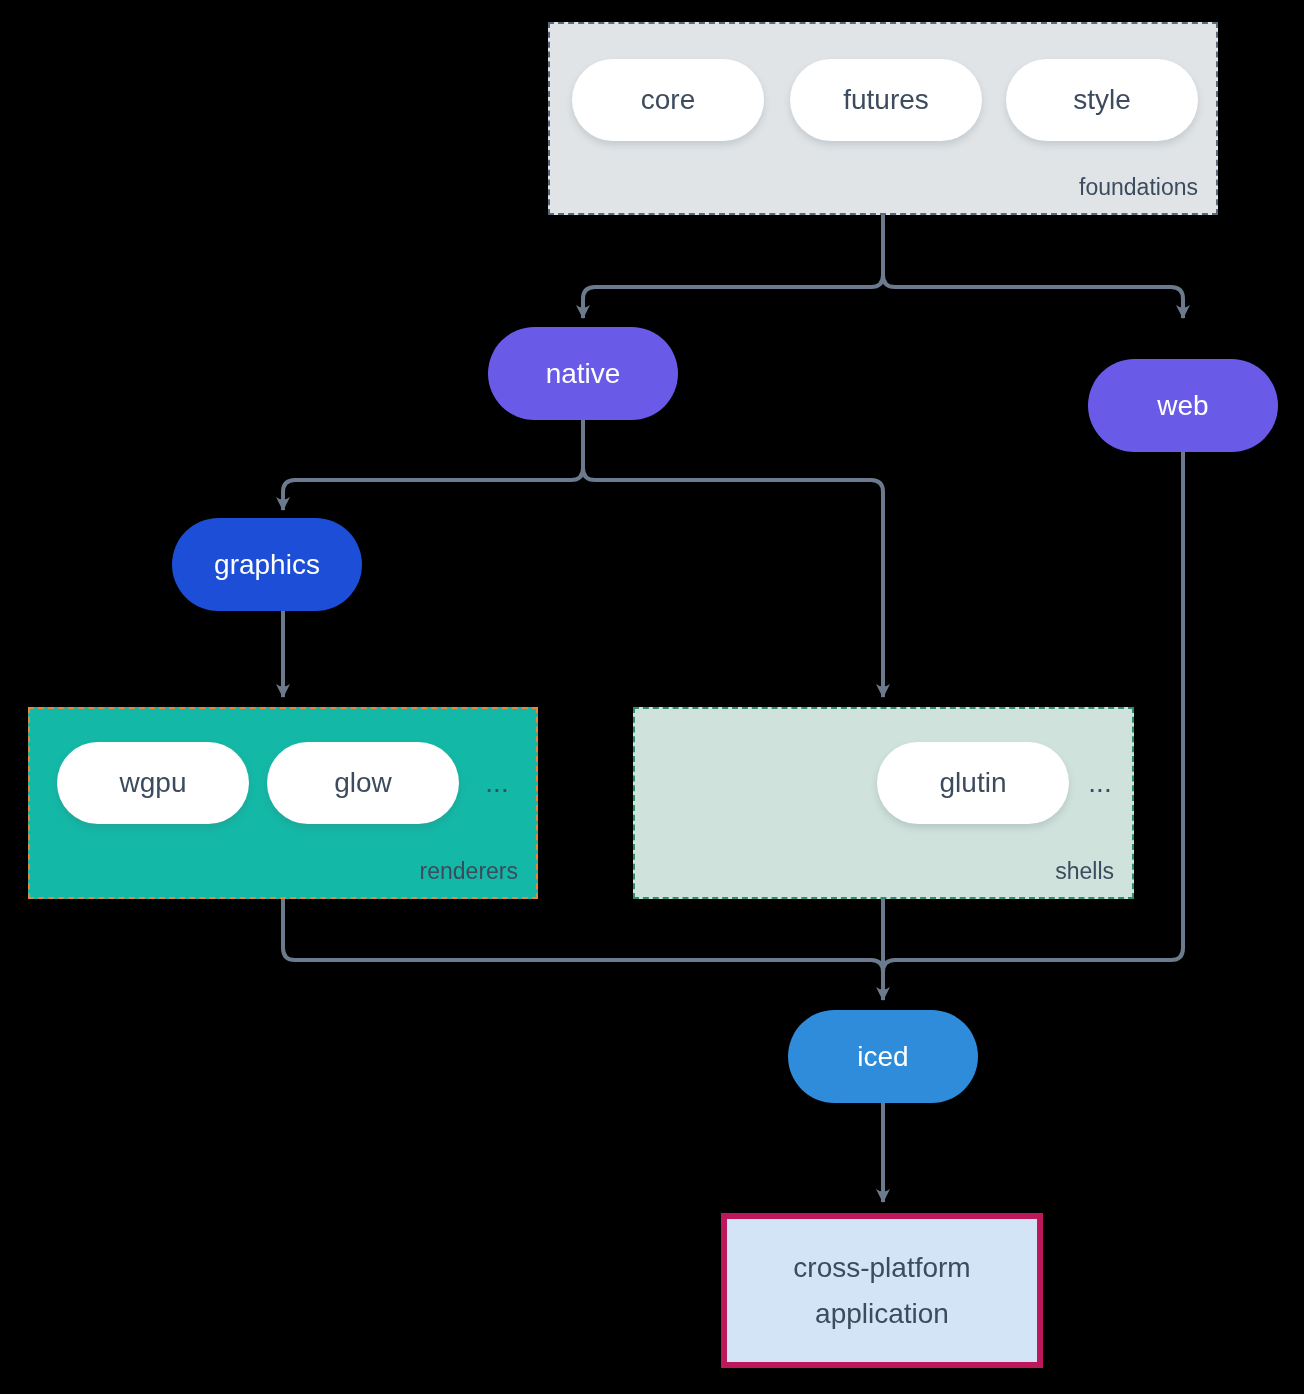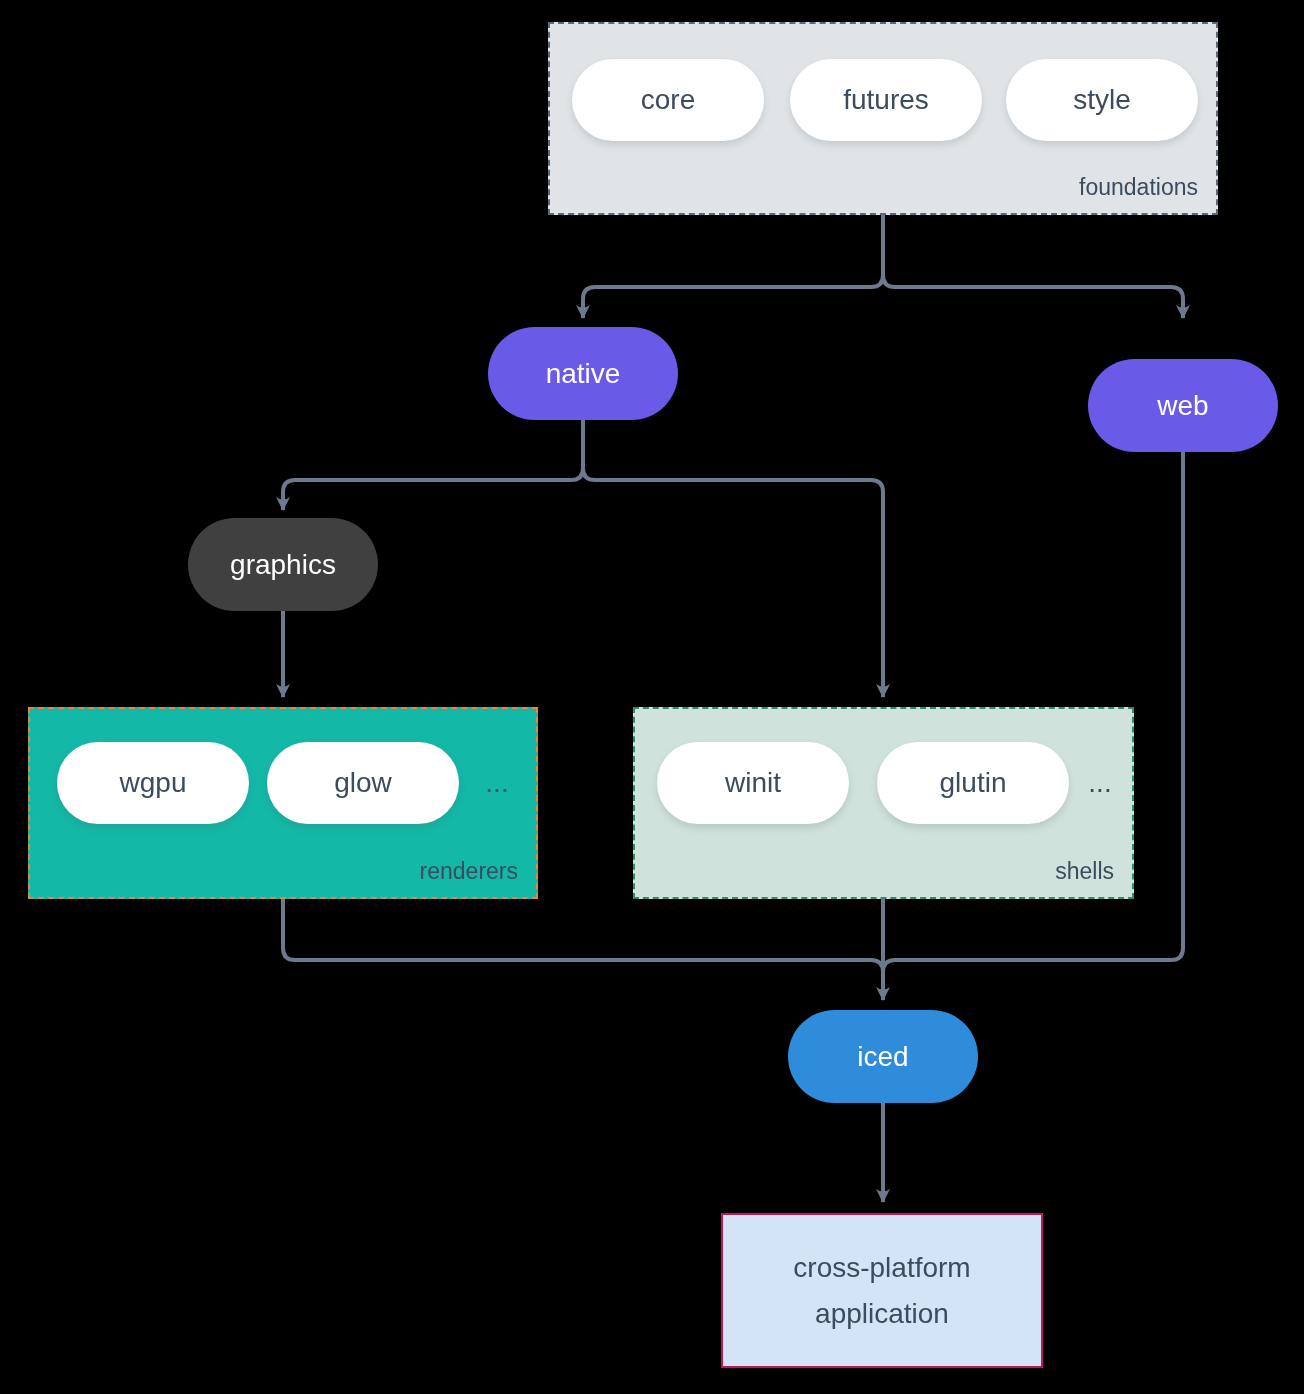--- a/index.html
+++ b/index.html
@@ -69,39 +69,39 @@
     width: 190px; height: 93px;
     border-radius: 47px;
     display: flex;
     align-items: center;
     justify-content: center;
     font-size: 28px;
     color: #ffffff;
   }
   .node-native   { left: 488px;  top: 327px;  background: #6a5ae8; }
   .node-web      { left: 1088px; top: 327px;  background: #6a5ae8; margin-top: 32px; }
-  .node-graphics { left: 188px;  top: 518px;  background: #404040; }
+  .node-graphics { left: 172px;  top: 518px;  background: #1d4ed8; }
   .node-iced     { left: 788px;  top: 1010px; background: #2e8cdb; }
   .ellipsis {
     position: absolute;
     top: 33px;
     width: 70px; height: 82px;
     display: flex;
     align-items: center;
     justify-content: center;
     font-size: 28px;
     color: #3c4b5d;
   }
   .app-box {
     position: absolute;
     left: 721px; top: 1213px;
     width: 322px; height: 155px;
     box-sizing: border-box;
     background: #d2e4f5;
-    border: 2px solid #be185d;
+    border: 6px solid #be185d;
     display: flex;
     align-items: center;
     justify-content: center;
     text-align: center;
     font-size: 28px;
     line-height: 46px;
     color: #3c4b5d;
     padding: 0 30px;
   }
 </style>
@@ -142,21 +142,20 @@
   <div class="node node-graphics">graphics</div>
 
   <div class="group group-renderers">
     <div class="pill pill-white" style="left:27px; top:33px;">wgpu</div>
     <div class="pill pill-white" style="left:237px; top:33px;">glow</div>
     <div class="ellipsis" style="left:432px;">...</div>
     <div class="group-label">renderers</div>
   </div>
 
   <div class="group group-shells">
-    <div class="pill pill-white" style="left:22px; top:33px;">winit</div>
     <div class="pill pill-white" style="left:242px; top:33px;">glutin</div>
     <div class="ellipsis" style="left:430px;">...</div>
     <div class="group-label">shells</div>
   </div>
 
   <div class="node node-iced">iced</div>
 
   <div class="app-box">cross-platform application</div>
 
 </div>

